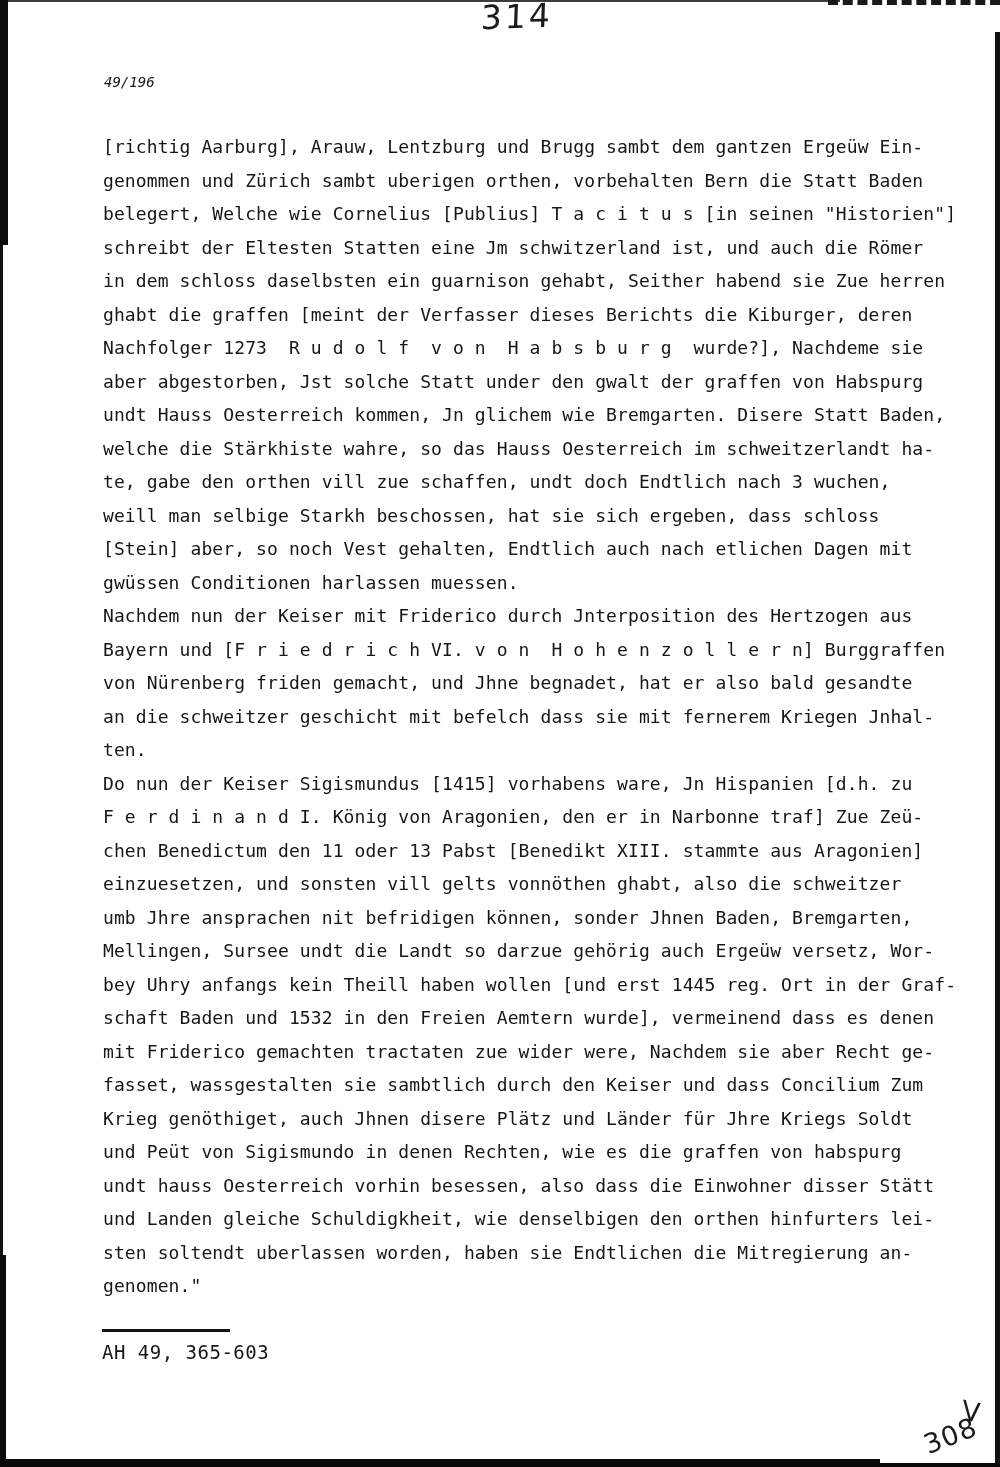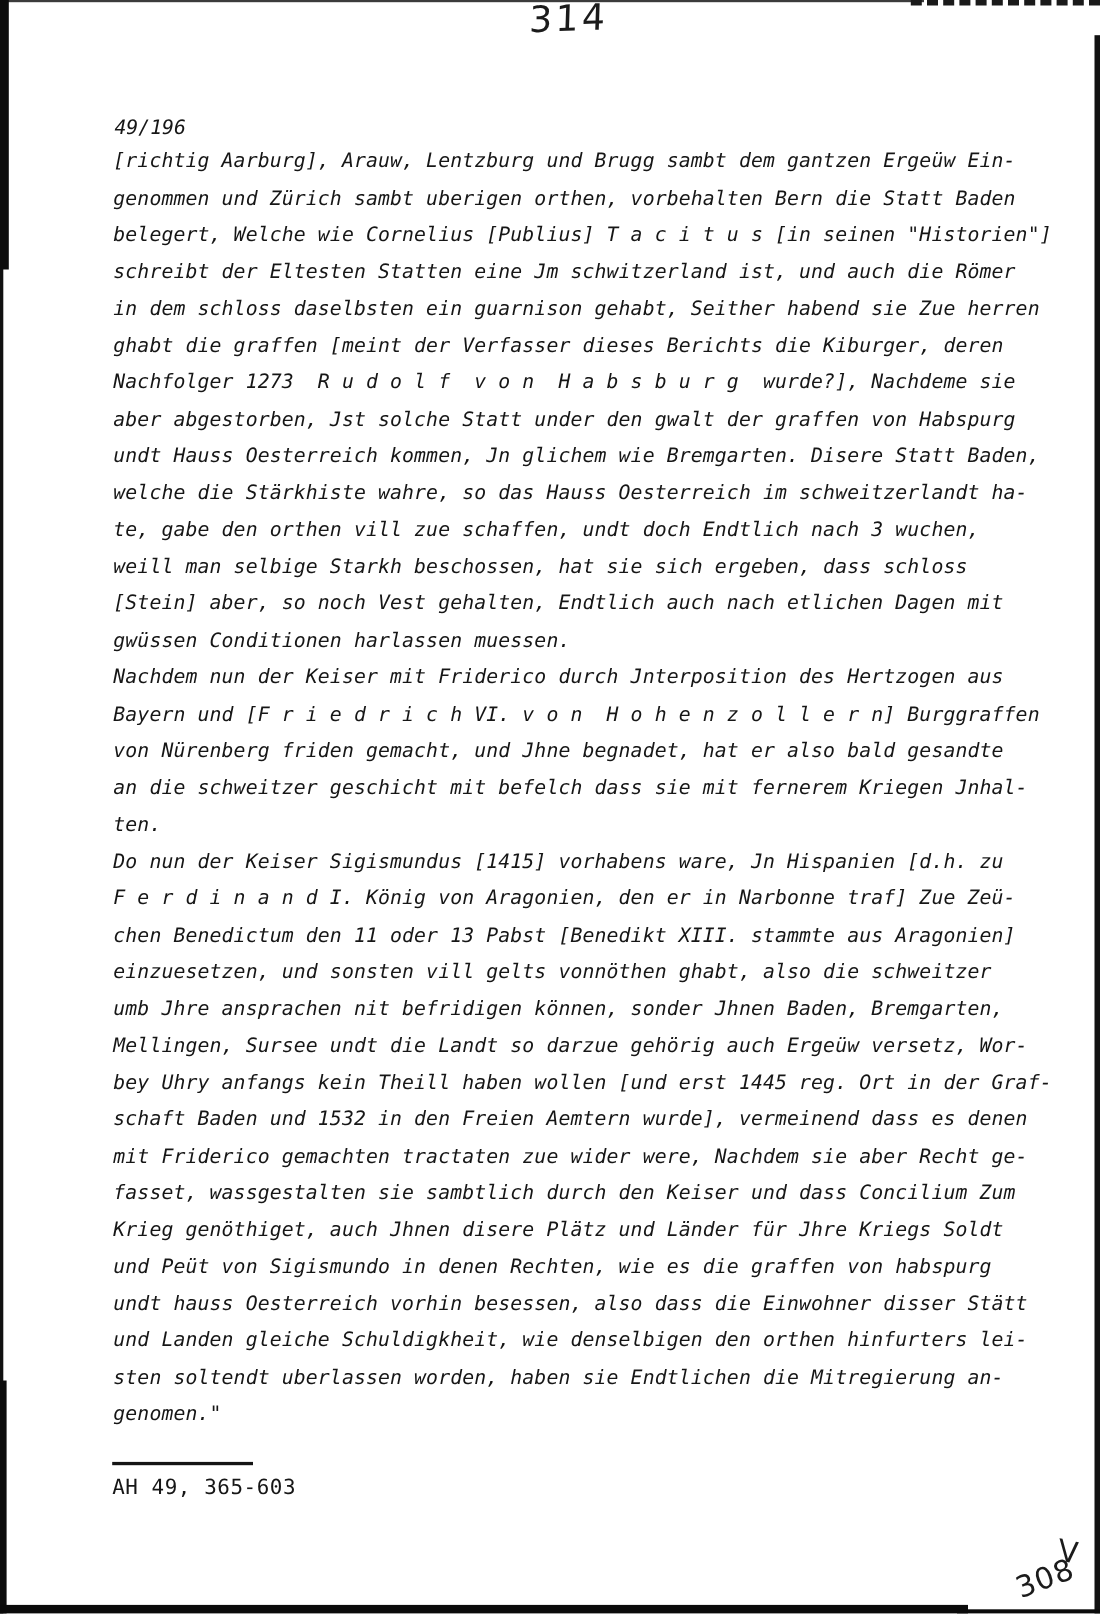--- a/index.html
+++ b/index.html
@@ -54,27 +54,26 @@
   }
   .hw-page-number {
     position: absolute; left: 481px; top: -3px;
     font-size: 33px; letter-spacing: 3px;
     transform: rotate(-2deg) skewX(-4deg);
   }
 
   
   .doc-number {
     position: absolute; left: 104px; top: 74px;
-    font-style: italic; font-size: 18px; margin-top: 32px;
+    font-style: italic; font-size: 14px;
   }
 
   
   .doc-body {
     position: absolute; left: 103px; top: 130px; width: 862px;
-    font-style: italic;
     font-size: 18px;
     line-height: 33.5px;
     white-space: pre;
     letter-spacing: 0.1px;
   }
   .doc-body .line { height: 33.5px; }
 
   
   .footnote-rule {
     position: absolute; left: 102px; top: 1329px; width: 128px; height: 3px;

